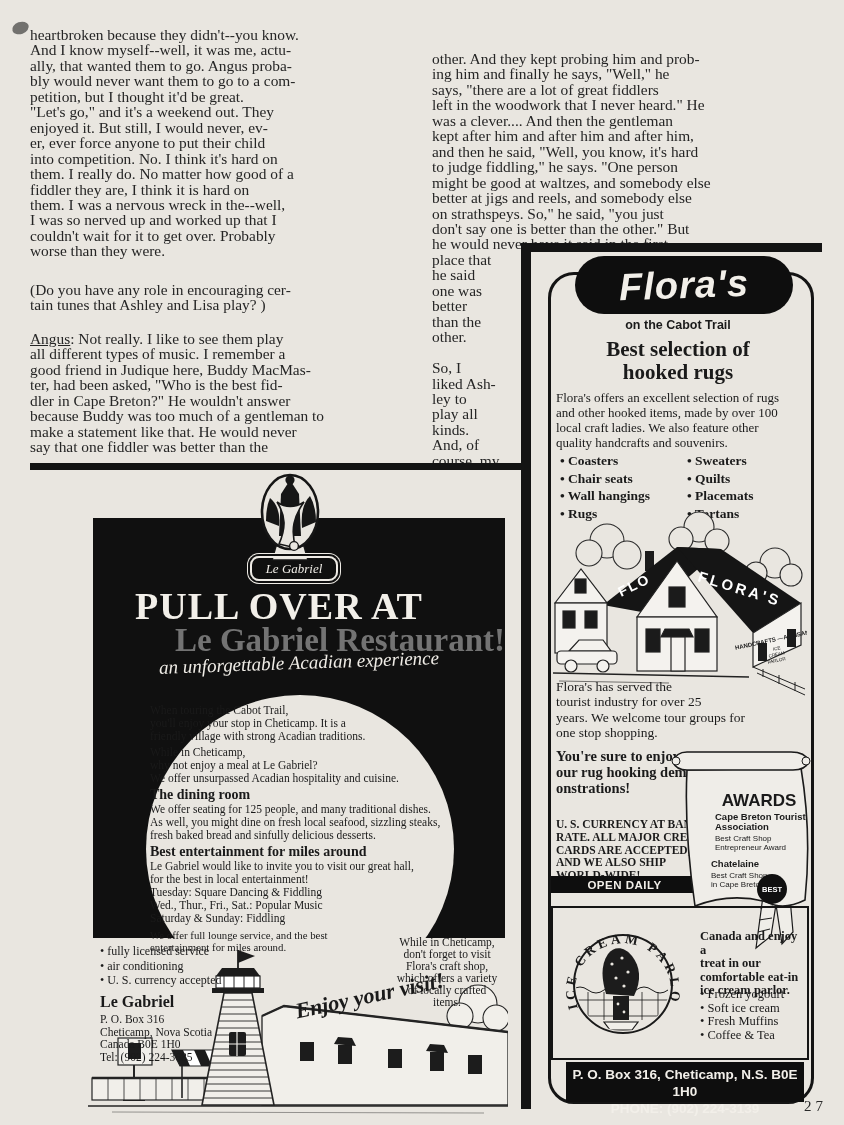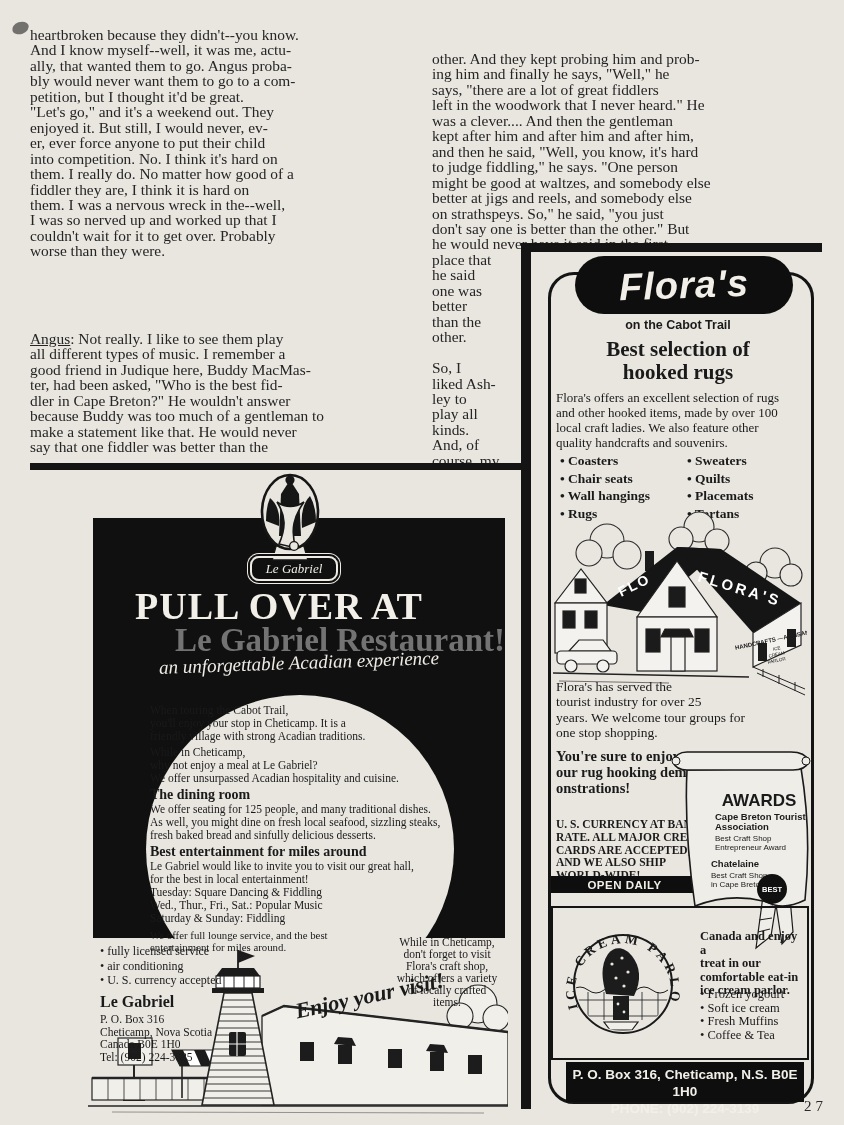--- a/index.html
+++ b/index.html
@@ -56,20 +56,22 @@
 "Let's go," and it's a weekend out. They
 enjoyed it. But still, I would never, ev-
 er, ever force anyone to put their child
 into competition. No. I think it's hard on
 them. I really do. No matter how good of a
 fiddler they are, I think it is hard on
 them. I was a nervous wreck in the--well,
 I was so nerved up and worked up that I
 couldn't wait for it to get over. Probably
 worse than they were.</pre>
+  <pre class="tw abs" style="left:30px;top:282px;">(Do you have any role in encouraging cer-
+tain tunes that Ashley and Lisa play? )</pre>
   <pre class="tw abs" style="left:30px;top:331px;"><span class="u">Angus</span><span>: Not really. I like to see them play
 all different types of music. I remember a
 good friend in Judique here, Buddy MacMas-
 ter, had been asked, "Who is the best fid-
 dler in Cape Breton?" He wouldn't answer
 because Buddy was too much of a gentleman to
 make a statement like that. He would never
 say that one fiddler was better than the</span></pre>
   <pre class="tw abs" style="left:432px;top:27px;margin-top:24px;">other. And they kept probing him and prob-
 ing him and finally he says, "Well," he

